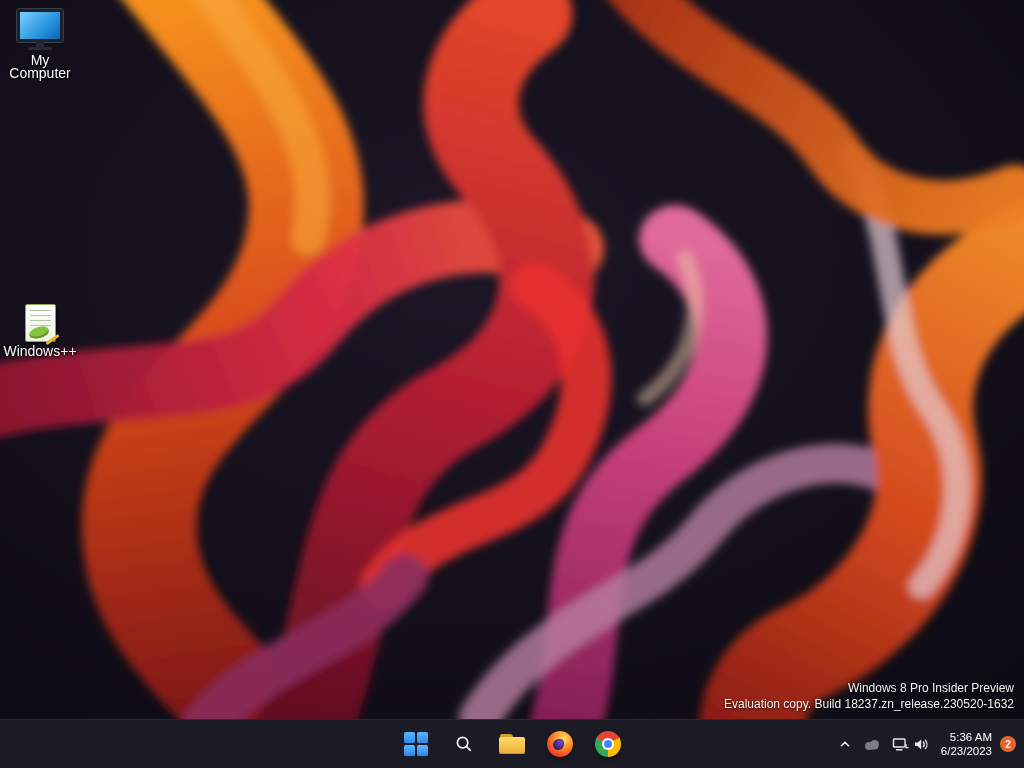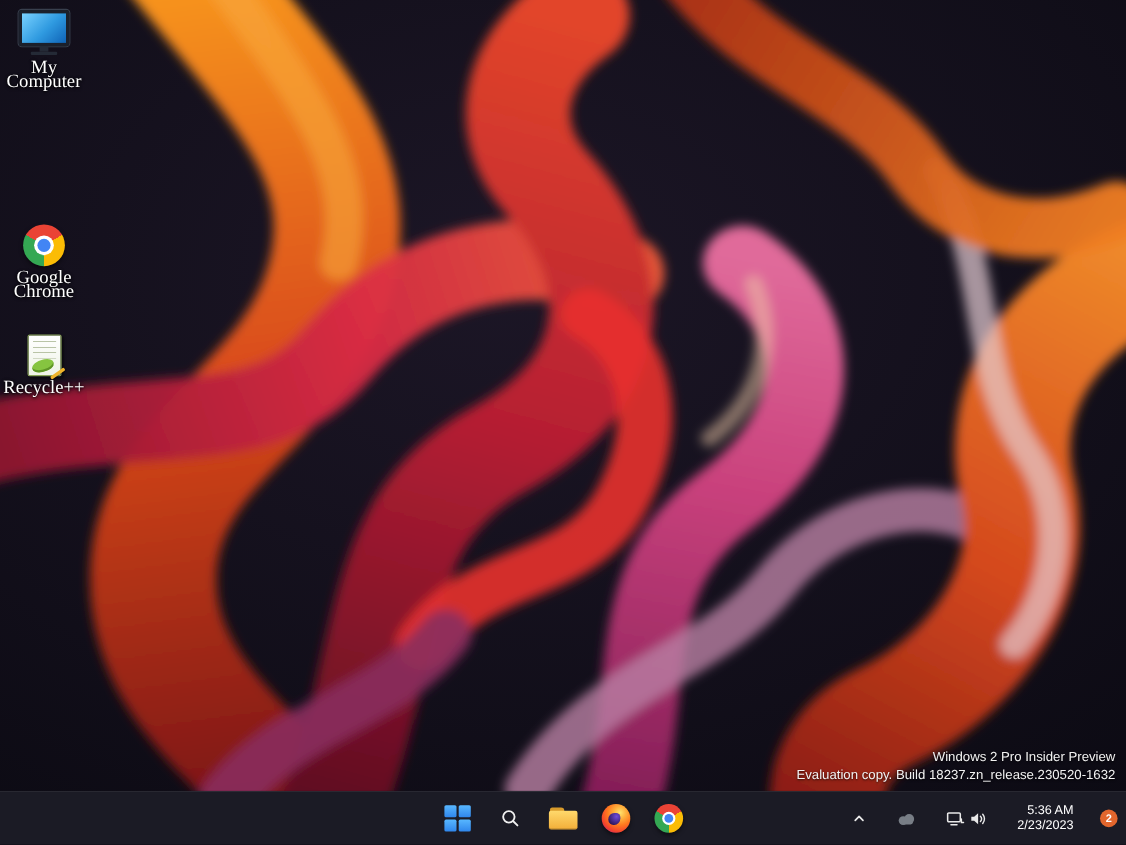--- a/index.html
+++ b/index.html
@@ -7,23 +7,22 @@
     width:1024px;height:768px;overflow:hidden;position:relative;
     background:#0b0a12;font-family:"Liberation Sans",sans-serif;
     -webkit-font-smoothing:antialiased;
   }
   
   .desktop{position:absolute;inset:0 0 48px 0;overflow:hidden}
   .wall{position:absolute;inset:0;width:100%;height:100%;display:block}
   .icon-cell{position:absolute;width:78px;text-align:center;cursor:default;z-index:3}
   .icon-cell .glyph{margin:0 auto 3px}
   .icon-label{
-    color:#fff;font-size:17px;line-height:13px;
+    color:#fff;font-size:14px;line-height:13px;
     text-shadow:0 1px 3px rgba(0,0,0,.95),0 0 2px rgba(0,0,0,.8);
-    font-family:Liberation Serif, serif;
   }
   
   .mon{width:46px;height:42px;padding-top:1px}
   .mon .scr{width:40px;height:27px;margin:0 auto;background:linear-gradient(135deg,#79d2ff 0%,#2f9ae0 55%,#0f63b6 100%);
     border:3px solid #1b202b;border-radius:3px;box-shadow:0 0 0 1px #39404e}
   .mon .std{width:8px;height:5px;background:#242a36;margin:0 auto}
   .mon .bse{width:24px;height:3px;background:#242a36;margin:0 auto;border-radius:1px}
   
   .fx{position:relative;border-radius:50%;
     background:radial-gradient(circle at 64% 30%,#ffe36e 0%,#ffb13d 22%,#ff7a1f 46%,#f3432c 70%,#c9236e 88%,#8f1d96 100%);
@@ -60,21 +59,21 @@
     display:flex;align-items:center}
   .tb-center{position:absolute;left:50%;top:0;bottom:0;transform:translateX(-50%);
     display:flex;align-items:center;gap:8px}
   .tb-btn{width:40px;height:40px;border-radius:5px;display:flex;align-items:center;justify-content:center;cursor:pointer}
   .win-logo{width:24px;height:24px;display:grid;grid-template-columns:1fr 1fr;grid-template-rows:1fr 1fr;gap:2px}
   .win-logo span{background:linear-gradient(180deg,#58b7ff,#2f86ec);border-radius:1.5px}
   .folder{position:relative;width:26px;height:21px}
   .folder .back{position:absolute;top:0;left:1px;width:13px;height:8px;background:#d99b2b;border-radius:2px 3px 0 0}
   .folder .front{position:absolute;top:3px;left:0;width:26px;height:17px;
     background:linear-gradient(180deg,#ffd96c,#f2ae39);border-radius:2px;box-shadow:inset 0 -1px 0 rgba(0,0,0,.18)}
-  .tb-tray{position:absolute;right:4px;top:0;bottom:0;display:flex;align-items:center;gap:16px}
+  .tb-tray{position:absolute;right:4px;top:0;bottom:0;display:flex;align-items:center;gap:0}
   .tray-btn{height:40px;border-radius:5px;display:flex;align-items:center;justify-content:center;
     cursor:pointer;padding:0 5px}
   .tray-group{display:flex;align-items:center;gap:4px}
   .clock{color:#fff;font-size:11.5px;line-height:14px;text-align:right;padding:0 6px;cursor:pointer}
   .badge{width:16px;height:16px;border-radius:50%;background:#e2662d;color:#fff;font-size:10px;font-weight:bold;
     display:flex;align-items:center;justify-content:center;margin:0 4px 0 2px;cursor:pointer}
 </style>
 </head>
 <body>
 
@@ -139,37 +138,33 @@
   <div class="icon-cell" style="left:1px;top:8px">
     <div class="glyph mon">
       <div class="scr"></div>
         <div class="std"></div>
         <div class="bse"></div>
     </div>
     <div class="icon-label">My Computer</div>
   </div>
 
 
-  <div class="icon-cell" style="left:1px;top:204px">
-    <div class="glyph cr big"></div>
-    <div class="icon-label">Google Chrome</div>
-  </div>
 
   <div class="icon-cell" style="left:1px;top:304px">
     <div class="glyph npp">
       <div class="lines"></div>
         <div class="swoosh"></div>
         <div class="pencil"></div>
     </div>
-    <div class="icon-label">Recycle++</div>
+    <div class="icon-label">Windows++</div>
   </div>
 
 
   <div class="watermark">
-    <div>Windows 2 Pro Insider Preview</div>
+    <div>Windows 8 Pro Insider Preview</div>
     <div>Evaluation copy. Build 18237.zn_release.230520-1632</div>
   </div>
 </div>
 
 <div class="taskbar">
   <div class="tb-center">
     <div class="tb-btn">
       <div class="win-logo">
         <span></span>
           <span></span>
@@ -219,17 +214,17 @@
         <path d="M14 7.5 v3.2 h2" fill="none" stroke="#e9e9e9" stroke-width="1.3" stroke-linecap="round"></path>
       </svg>
       <svg width="17" height="15" viewBox="0 0 17 15">
         <path d="M2 5.5 v3.6 h2.6 L8.2 12.4 v-10 L4.6 5.5 Z" fill="#e9e9e9"></path>
         <path d="M10.3 5 a3.6 3.6 0 0 1 0 4.8" fill="none" stroke="#e9e9e9" stroke-width="1.3" stroke-linecap="round"></path>
         <path d="M12.4 3.2 a6.4 6.4 0 0 1 0 8.4" fill="none" stroke="#e9e9e9" stroke-width="1.3" stroke-linecap="round"></path>
       </svg>
     </div>
     <div class="clock">
       <div>5:36 AM</div>
-      <div>2/23/2023</div>
+      <div>6/23/2023</div>
     </div>
     <div class="badge">2</div>
   </div>
 </div>
 
 </body></html>

